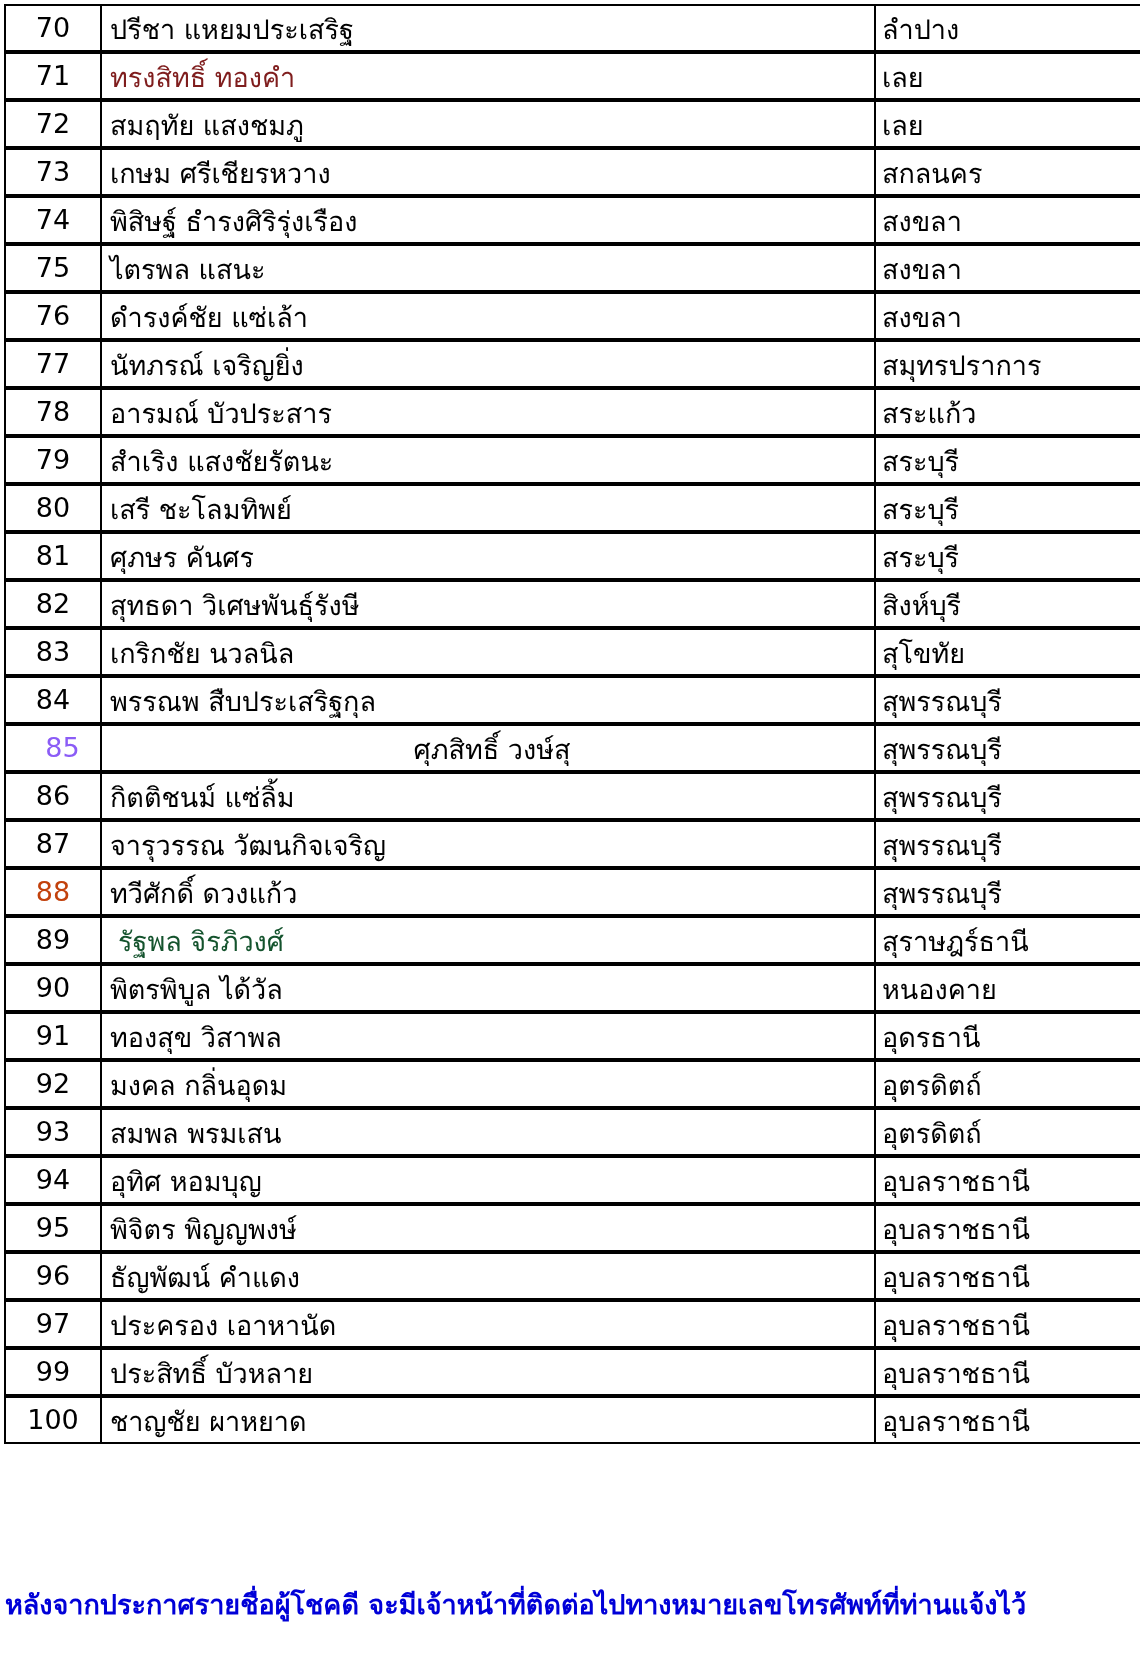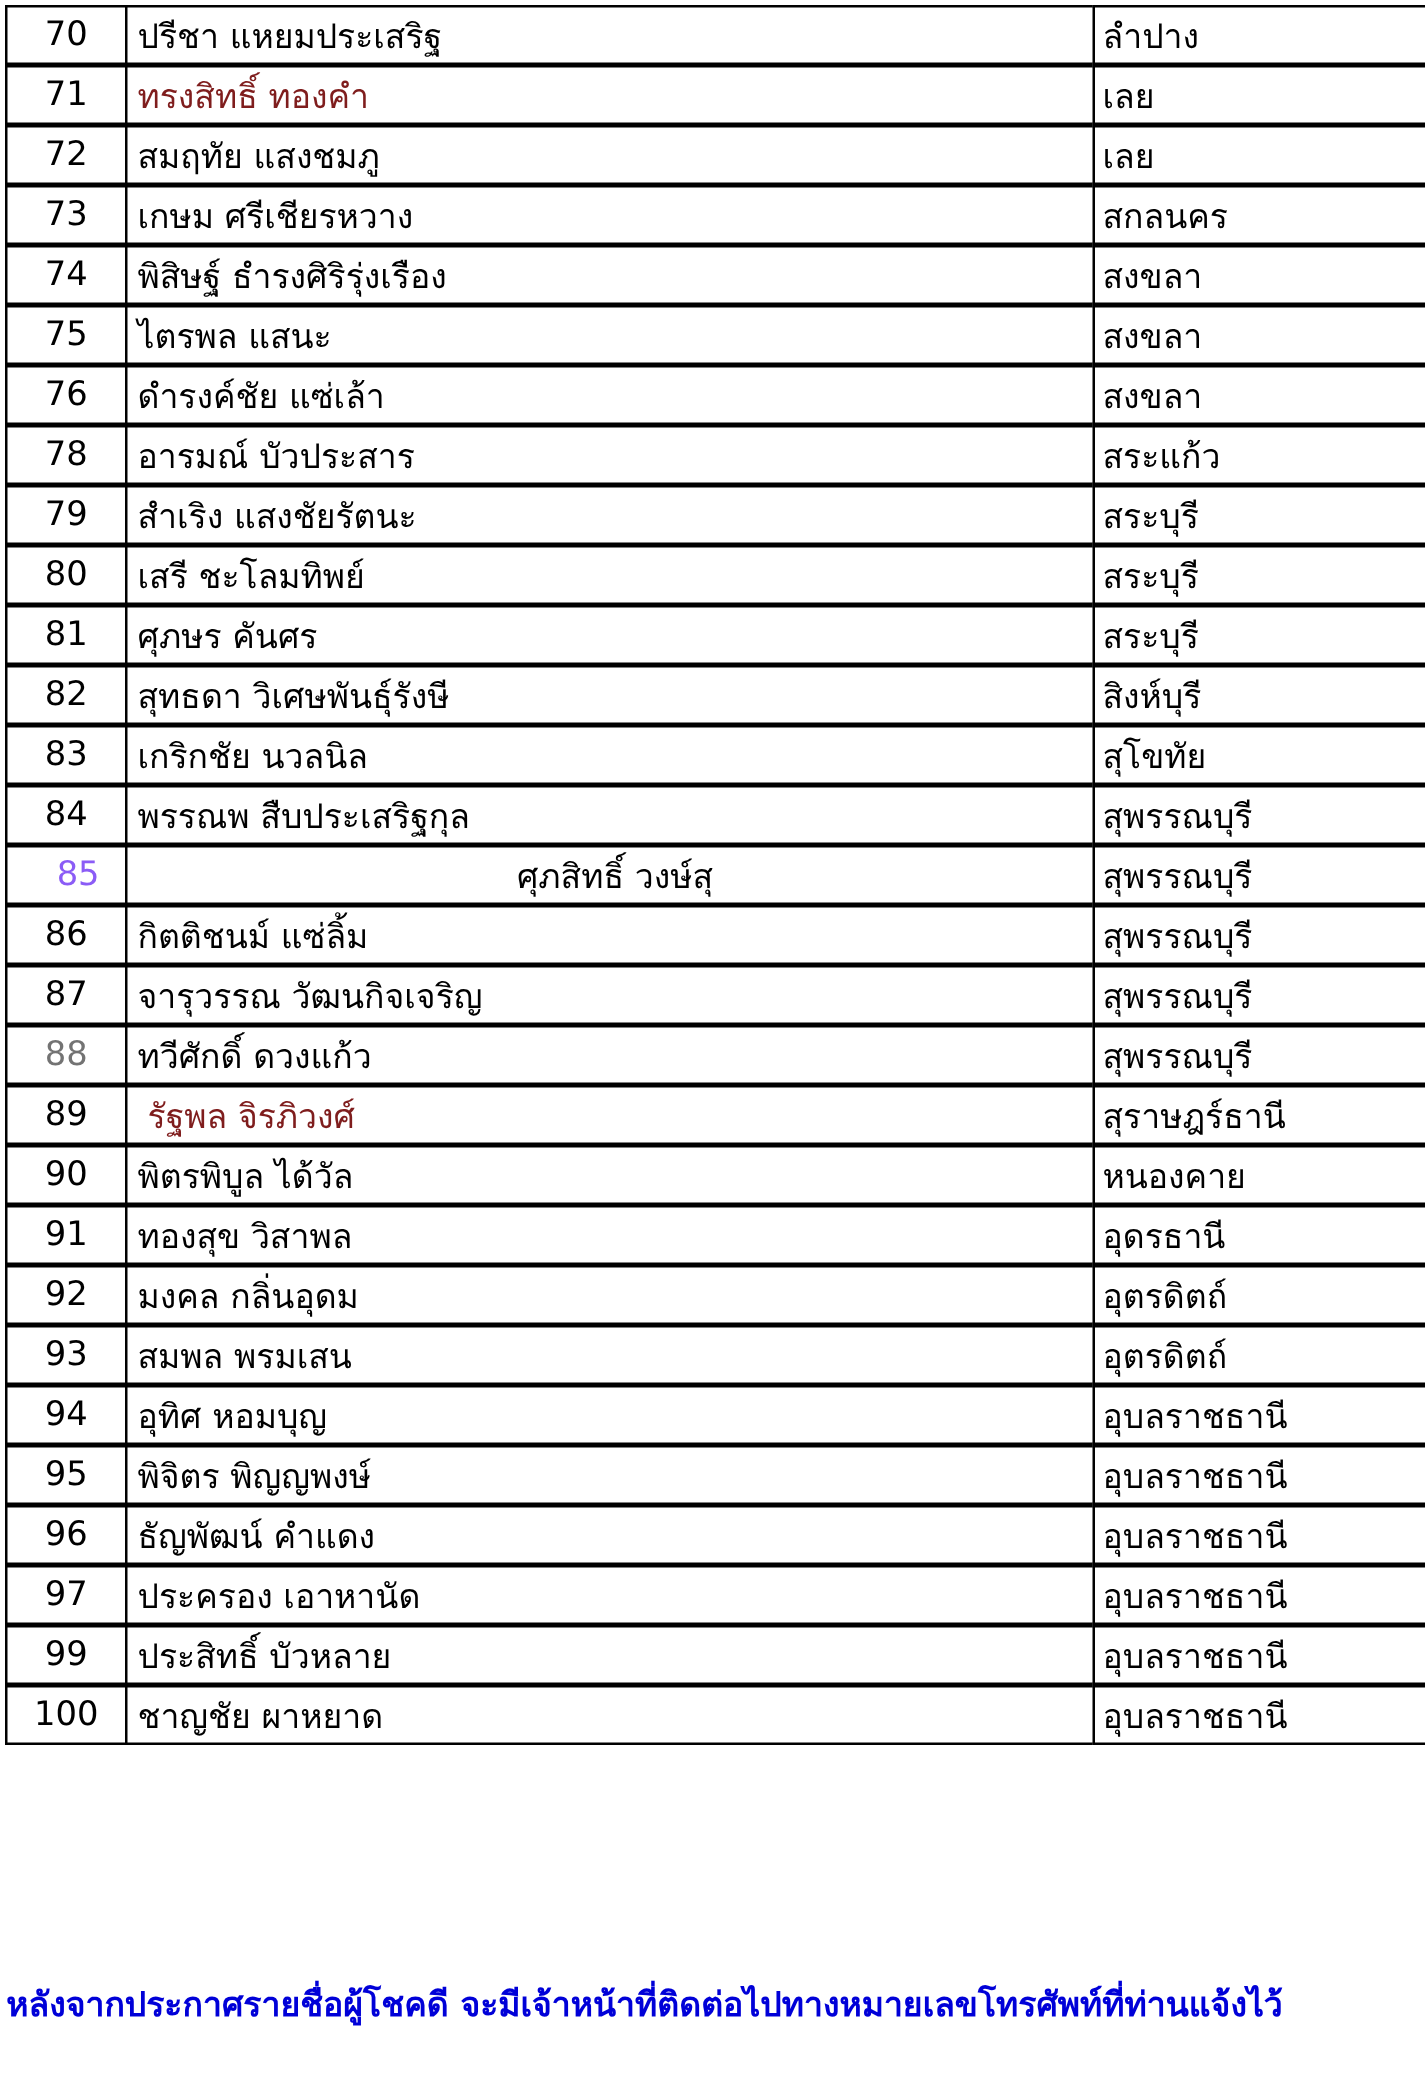--- a/index.html
+++ b/index.html
@@ -94,20 +94,25 @@
     <td class="c-no" style="color: rgb(0, 0, 0);">75</td>
     <td class="c-name" style="color: rgb(0, 0, 0); margin-left: 40px;">ไตรพล  แสนะ</td>
     <td class="c-prov" style="color: rgb(0, 0, 0);">สงขลา</td>
   </tr>
       <tr>
     <td class="c-no" style="color: rgb(0, 0, 0);">76</td>
     <td class="c-name" style="color: rgb(0, 0, 0);">ดำรงค์ชัย  แซ่เล้า</td>
     <td class="c-prov" style="color: rgb(0, 0, 0);">สงขลา</td>
   </tr>
       <tr>
+    <td class="c-no" style="color: rgb(0, 0, 0);">77</td>
+    <td class="c-name" style="color: rgb(0, 0, 0);">นัทภรณ์  เจริญยิ่ง</td>
+    <td class="c-prov" style="color: rgb(0, 0, 0);">สมุทรปราการ</td>
+  </tr>
+      <tr>
     <td class="c-no" style="color: rgb(0, 0, 0);">78</td>
     <td class="c-name" style="color: rgb(0, 0, 0);">อารมณ์  บัวประสาร</td>
     <td class="c-prov" style="color: rgb(0, 0, 0);">สระแก้ว</td>
   </tr>
       <tr>
     <td class="c-no" style="color: rgb(0, 0, 0);">79</td>
     <td class="c-name" style="color: rgb(0, 0, 0);">สำเริง  แสงชัยรัตนะ</td>
     <td class="c-prov" style="color: rgb(0, 0, 0);">สระบุรี</td>
   </tr>
       <tr>
@@ -144,27 +149,27 @@
     <td class="c-no" style="color: rgb(0, 0, 0);">86</td>
     <td class="c-name" style="color: rgb(0, 0, 0);">กิตติชนม์  แซ่ลิ้ม</td>
     <td class="c-prov" style="color: rgb(0, 0, 0);">สุพรรณบุรี</td>
   </tr>
       <tr>
     <td class="c-no" style="color: rgb(0, 0, 0);">87</td>
     <td class="c-name" style="color: rgb(0, 0, 0);">จารุวรรณ  วัฒนกิจเจริญ</td>
     <td class="c-prov" style="color: rgb(0, 0, 0);">สุพรรณบุรี</td>
   </tr>
       <tr>
-    <td class="c-no" style="color: #737373;">88</td>
+    <td class="c-no" style="color: #c2410c;">88</td>
     <td class="c-name" style="color: rgb(0, 0, 0);">ทวีศักดิ์  ดวงแก้ว</td>
     <td class="c-prov" style="color: rgb(0, 0, 0);">สุพรรณบุรี</td>
   </tr>
       <tr>
     <td class="c-no" style="color: rgb(0, 0, 0);">89</td>
-    <td class="c-name" style="color: #7f1d1d; padding-left: 16px;">รัฐพล  จิรภิวงศ์</td>
+    <td class="c-name" style="color: #14532d; padding-left: 16px;">รัฐพล  จิรภิวงศ์</td>
     <td class="c-prov" style="color: rgb(0, 0, 0);">สุราษฎร์ธานี</td>
   </tr>
       <tr>
     <td class="c-no" style="color: rgb(0, 0, 0);">90</td>
     <td class="c-name" style="color: rgb(0, 0, 0);">พิตรพิบูล  ได้วัล</td>
     <td class="c-prov" style="color: rgb(0, 0, 0);">หนองคาย</td>
   </tr>
       <tr>
     <td class="c-no" style="color: rgb(0, 0, 0);">91</td>
     <td class="c-name" style="color: rgb(0, 0, 0);">ทองสุข  วิสาพล</td>

